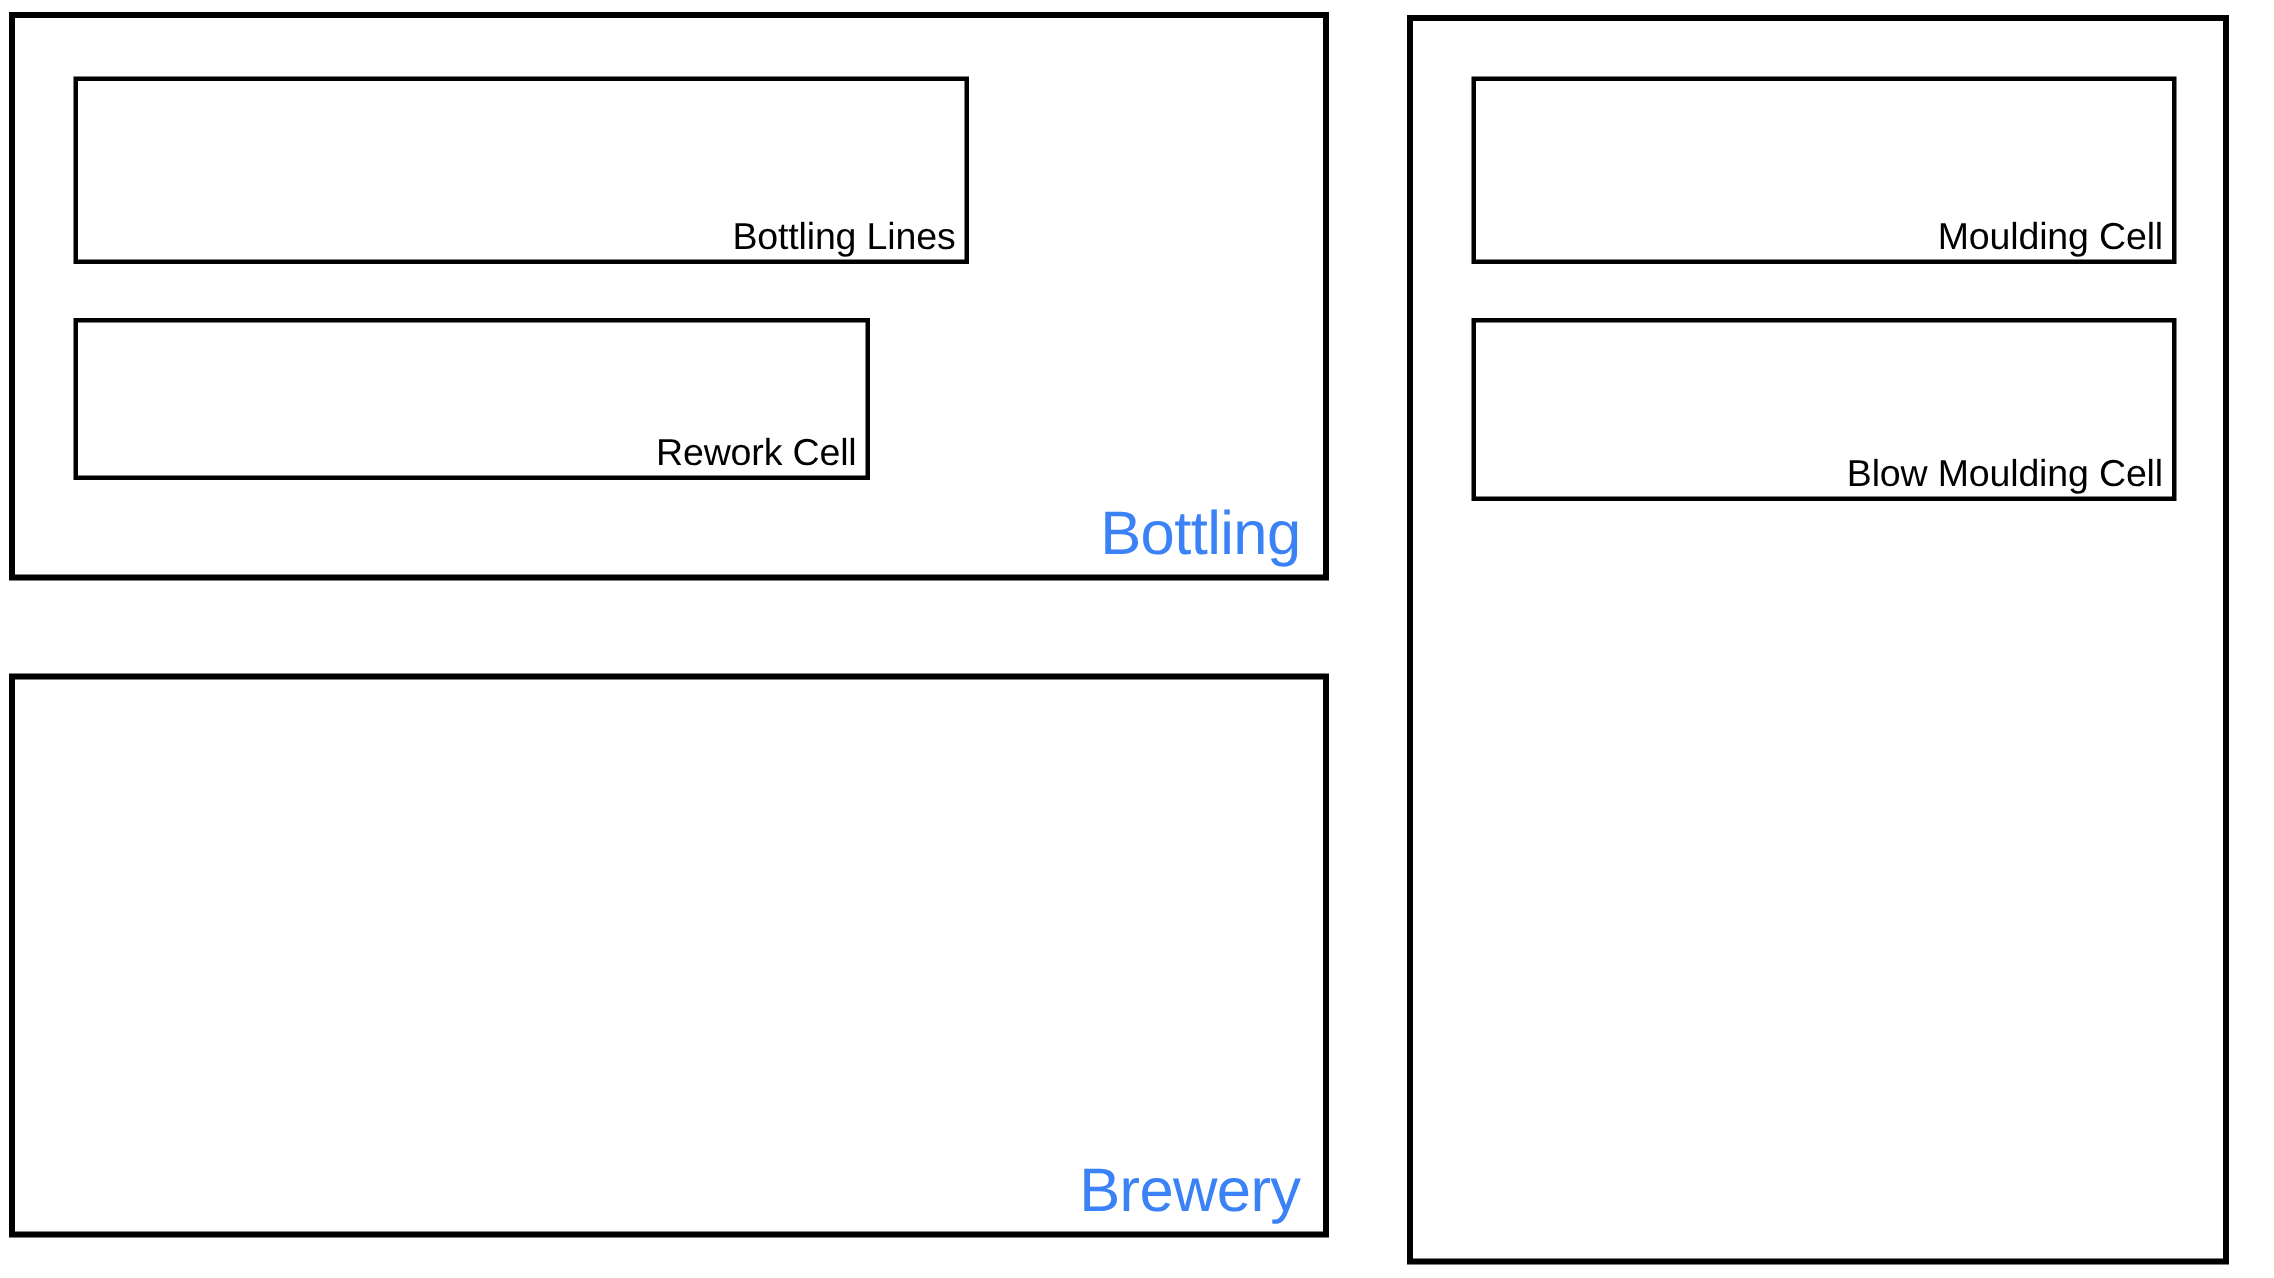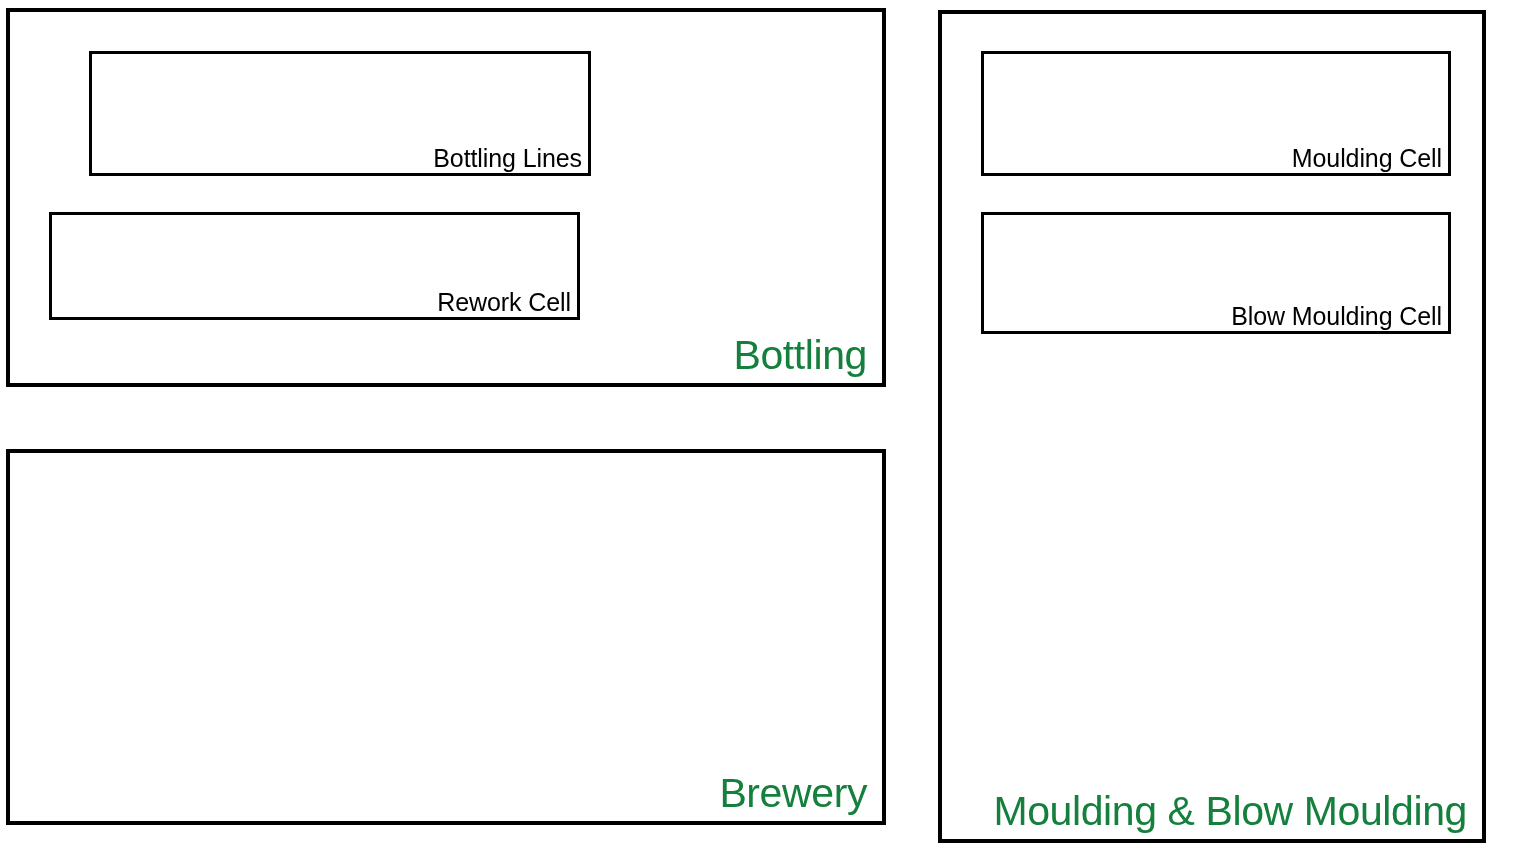--- a/index.html
+++ b/index.html
@@ -50,29 +50,29 @@
 
   .zone-label {
     position: absolute;
     right: 15px;
     bottom: 6px;
     font-size: 41px;
     line-height: 1.05;
     letter-spacing: -0.4px;
     white-space: nowrap;
     text-align: right;
-    color: #15803d;
+    color: #3b82f6;
   }
 
   
   #zone-bottling  { left: 6px;   top: 8px;   width: 880px; height: 379px; }
   #zone-brewery   { left: 6px;   top: 449px; width: 880px; height: 376px; }
   #zone-moulding  { left: 938px; top: 10px;  width: 548px; height: 833px; }
 
-  #cell-bottling-lines     { left: 39px; top: 39px;  width: 502px; height: 125px; margin-left: 40px; }
+  #cell-bottling-lines     { left: 39px; top: 39px;  width: 597px; height: 125px; }
   #cell-rework             { left: 39px; top: 200px; width: 531px; height: 108px; }
   #cell-moulding           { left: 39px; top: 37px;  width: 470px; height: 125px; }
   #cell-blow-moulding      { left: 39px; top: 198px; width: 470px; height: 122px; }
 </style>
 </head>
 <body>
 
 <div id="canvas">
 
   <div class="zone" id="zone-bottling">
@@ -95,16 +95,15 @@
   <div class="zone" id="zone-moulding">
 
     <div class="cell" id="cell-moulding">
       <span class="cell-label">Moulding Cell</span>
     </div>
 
     <div class="cell" id="cell-blow-moulding">
       <span class="cell-label">Blow Moulding Cell</span>
     </div>
 
-    <span class="zone-label">Moulding &amp; Blow Moulding</span>
   </div>
 
 </div>
 
 </body></html>

